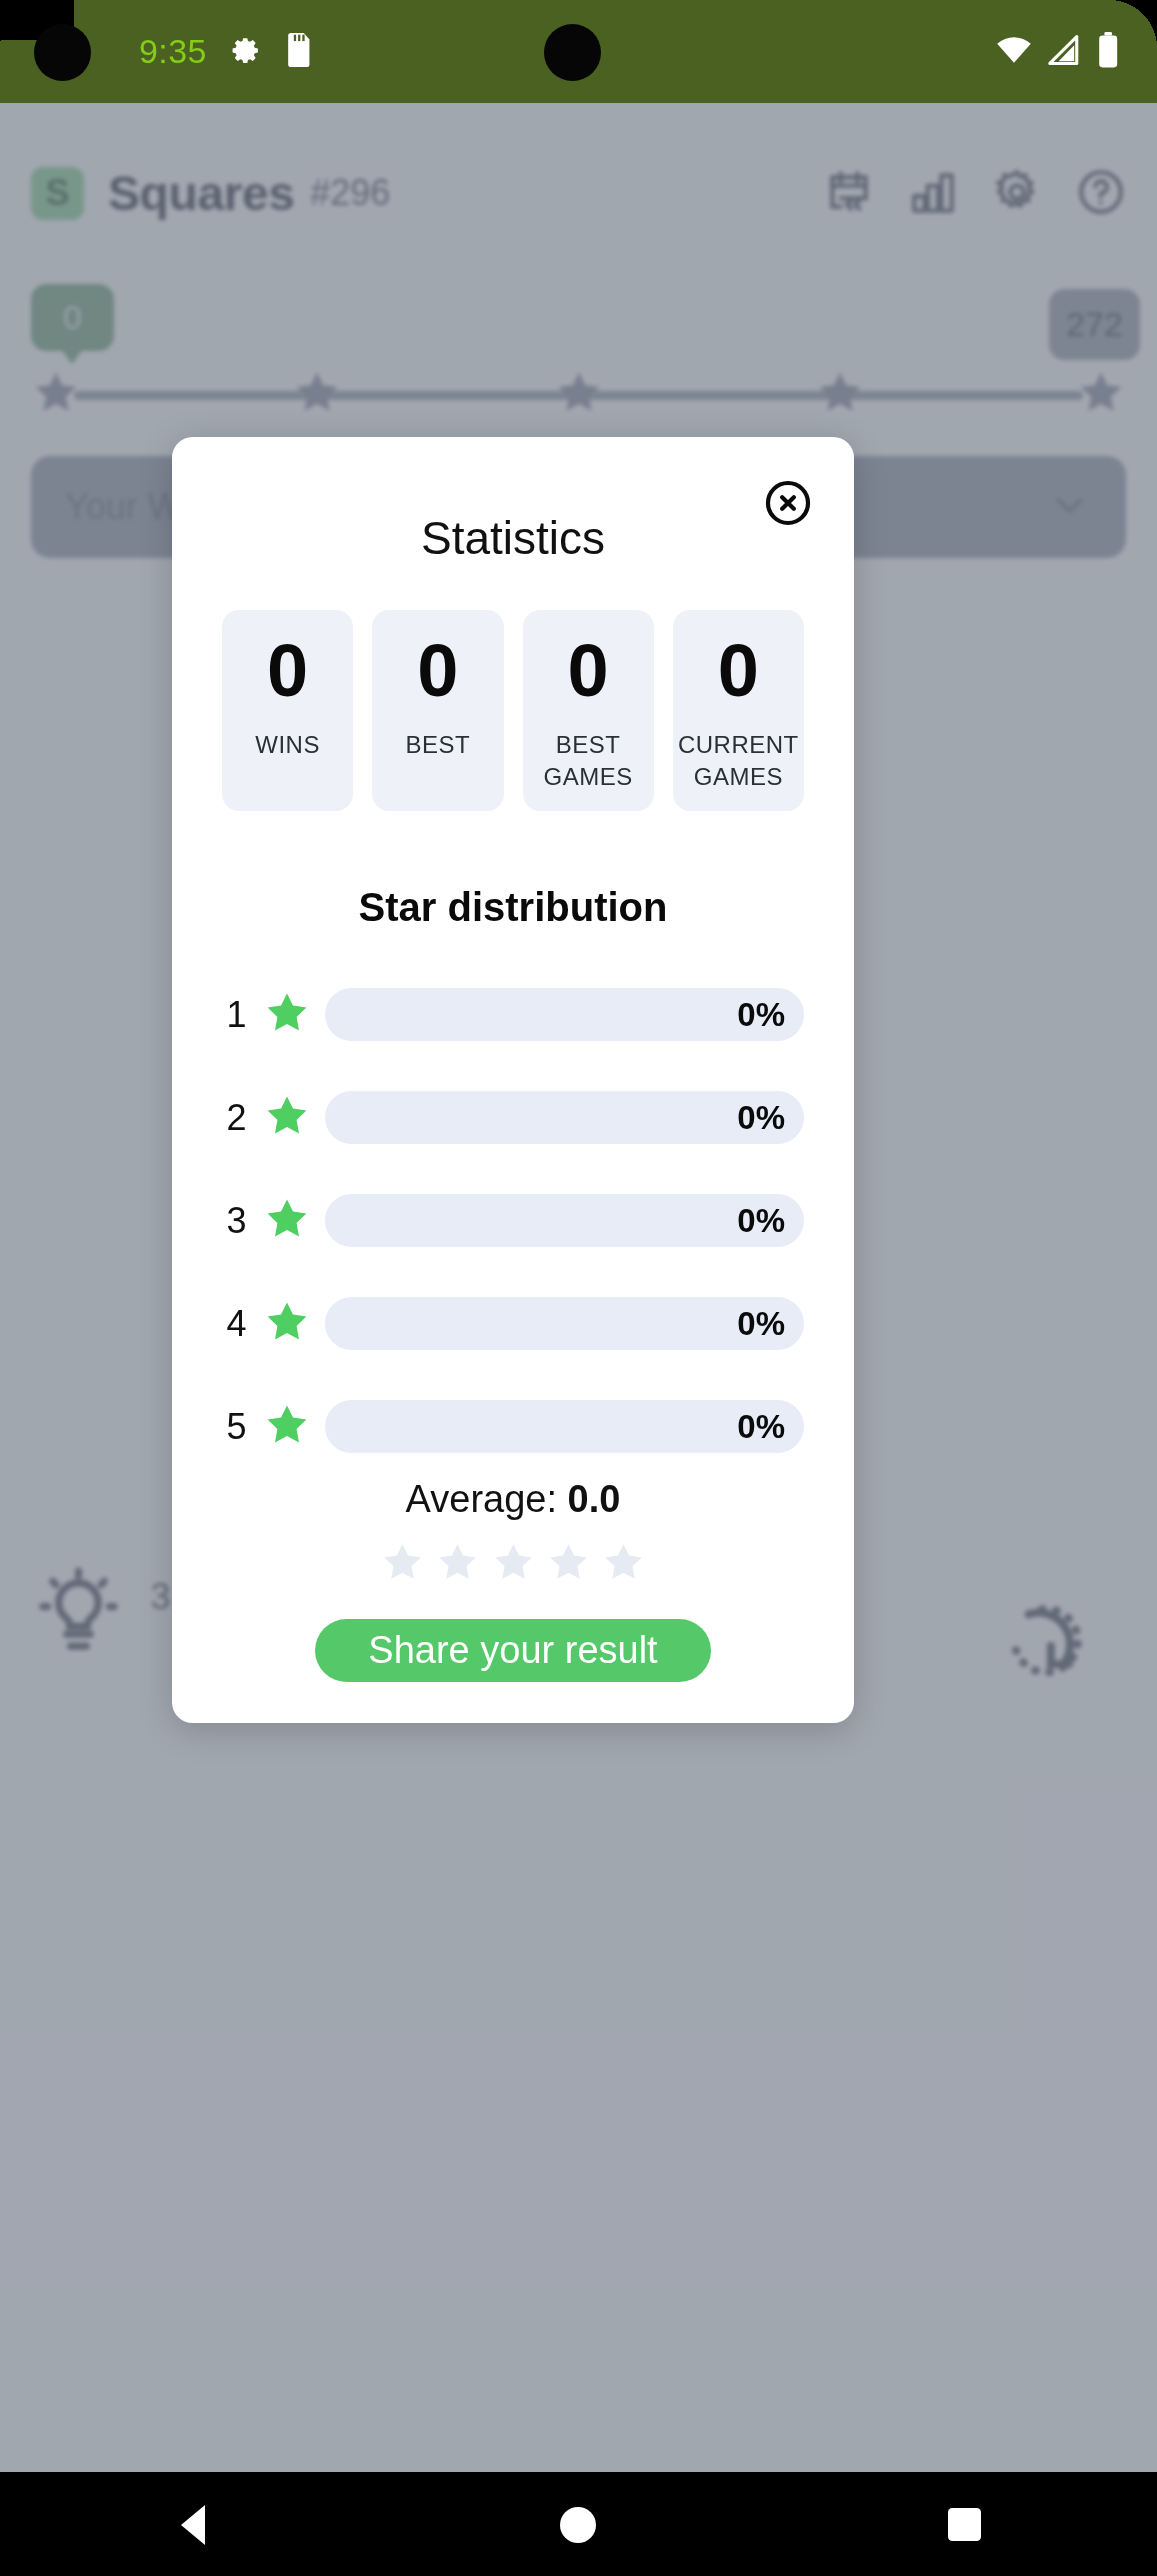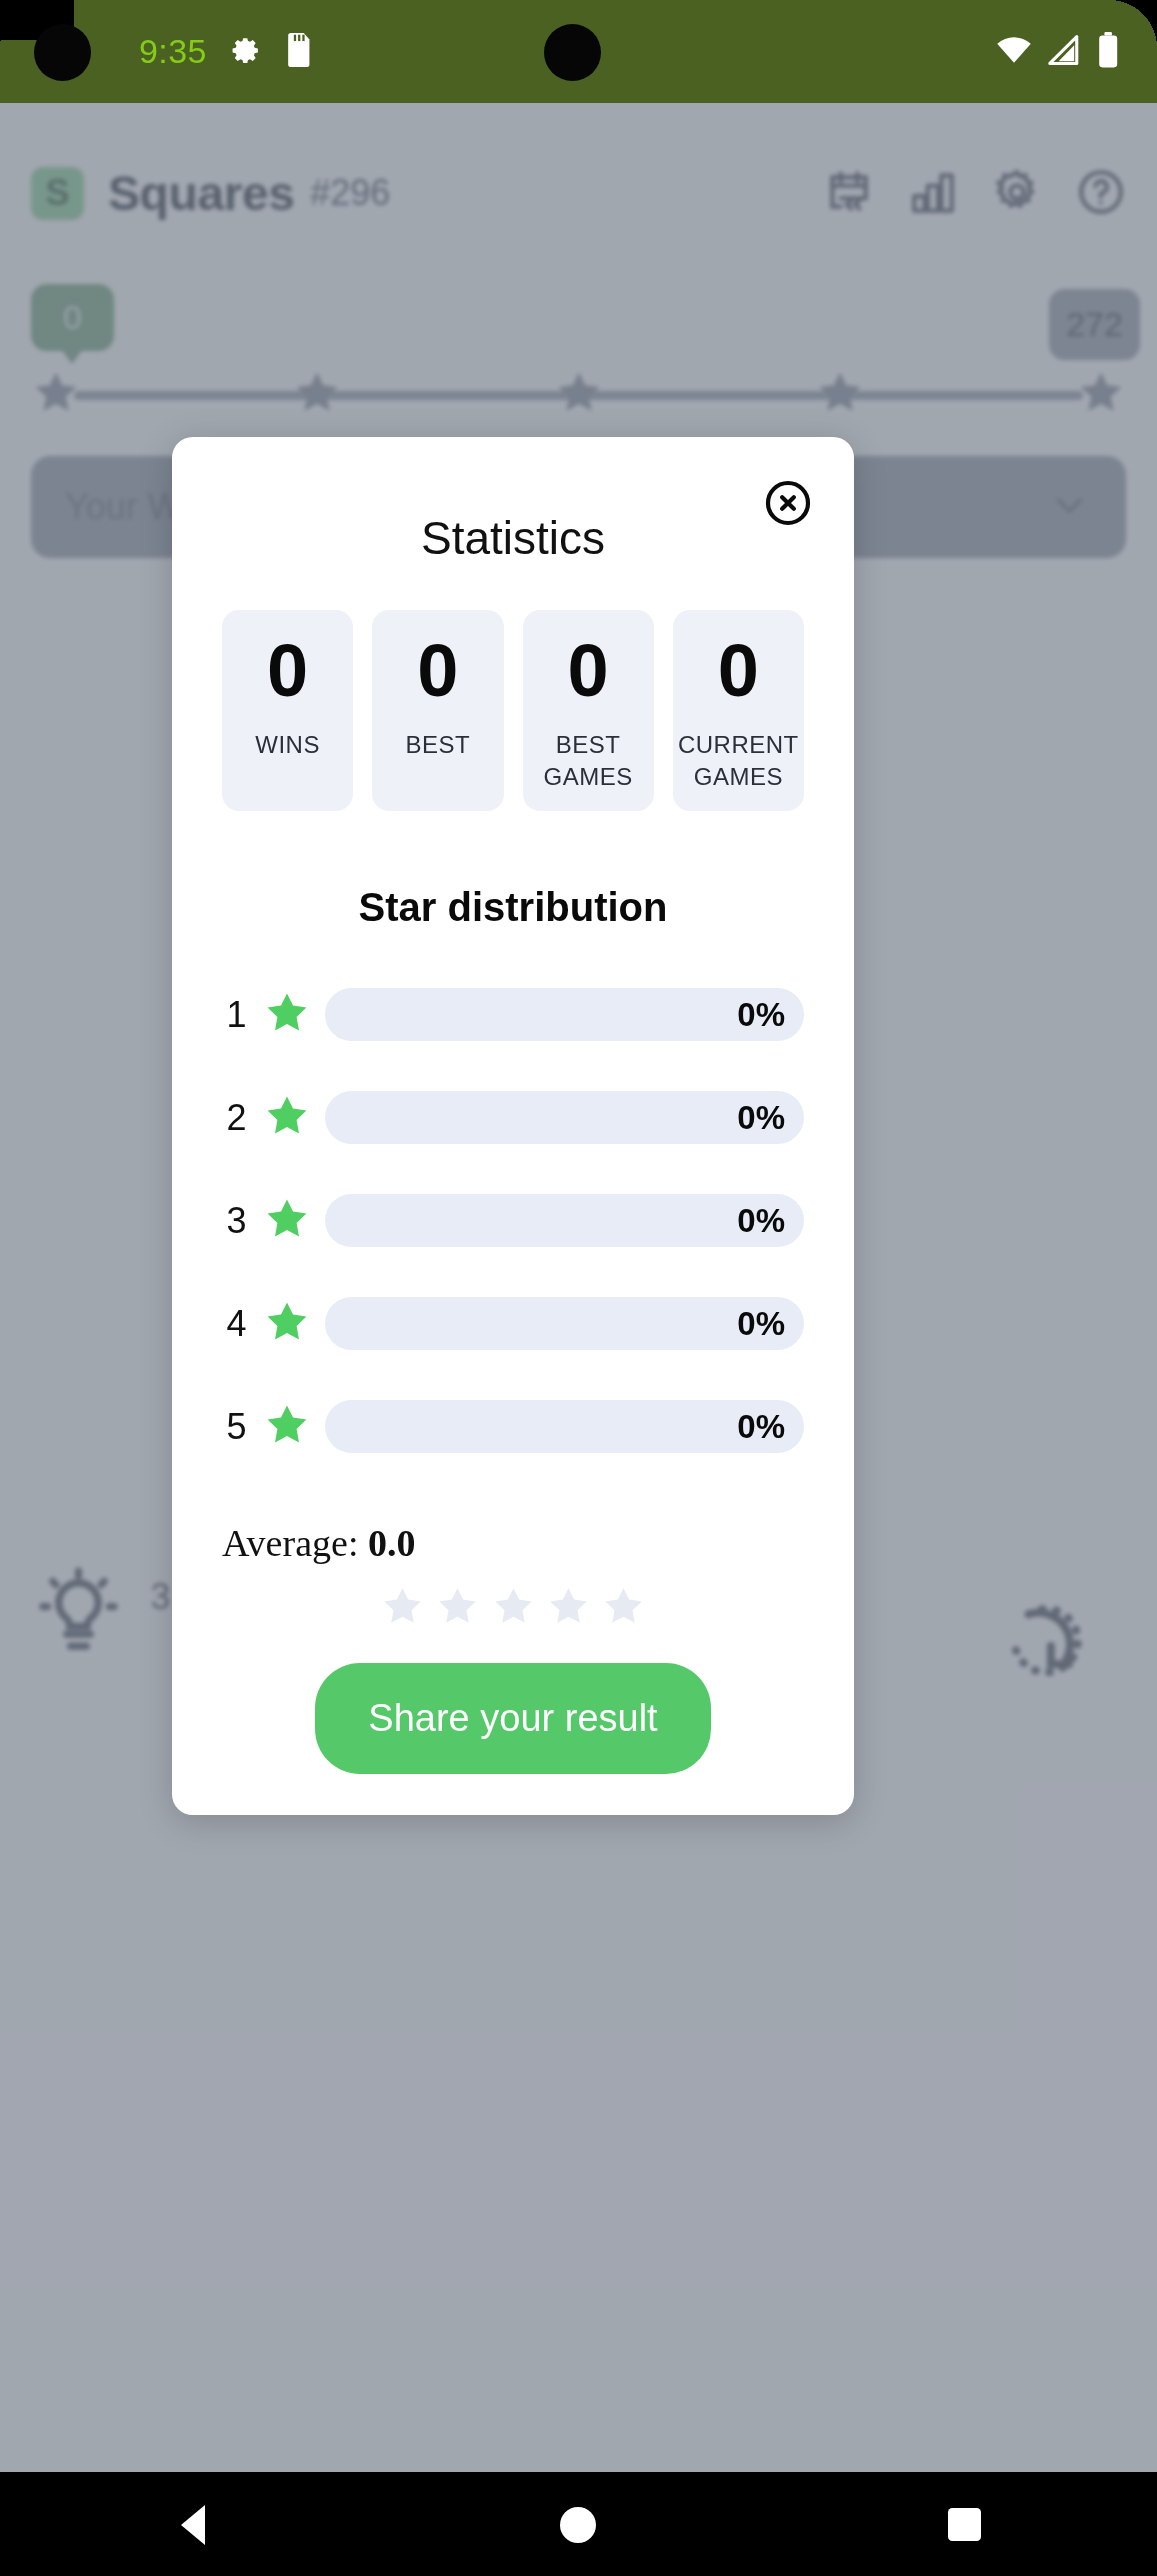--- a/index.html
+++ b/index.html
@@ -343,43 +343,42 @@
     position: absolute;
     right: 19px; top: 50%;
     transform: translateY(-50%);
     font-size: 33px;
     font-weight: bold;
     color: #0a0a0a;
   }
 
   
   #average-line {
+    text-align: center;
     font-size: 38px;
     color: #111;
-    margin-top: 43px;
-    font-family: Liberation Serif, serif;
   }
   #average-line b { font-weight: bold; }
   #average-stars {
     display: flex;
     justify-content: center;
     gap: 10.3px;
     margin-top: 19px;
   }
 
   #share-btn {
     display: block;
     margin: 31px auto 0 auto;
     background: #55c96a;
     color: #fff;
     border: none;
     border-radius: 45px;
     font-size: 38px;
     font-family: "Liberation Sans", sans-serif;
-    padding: 34px 53px;
+    padding: 10px 53px;
     cursor: pointer;
   }
 
   
   #nav-bar {
     position: absolute;
     bottom: 0; left: 0;
     width: 1157px;
     height: 103px;
     background: #000;

